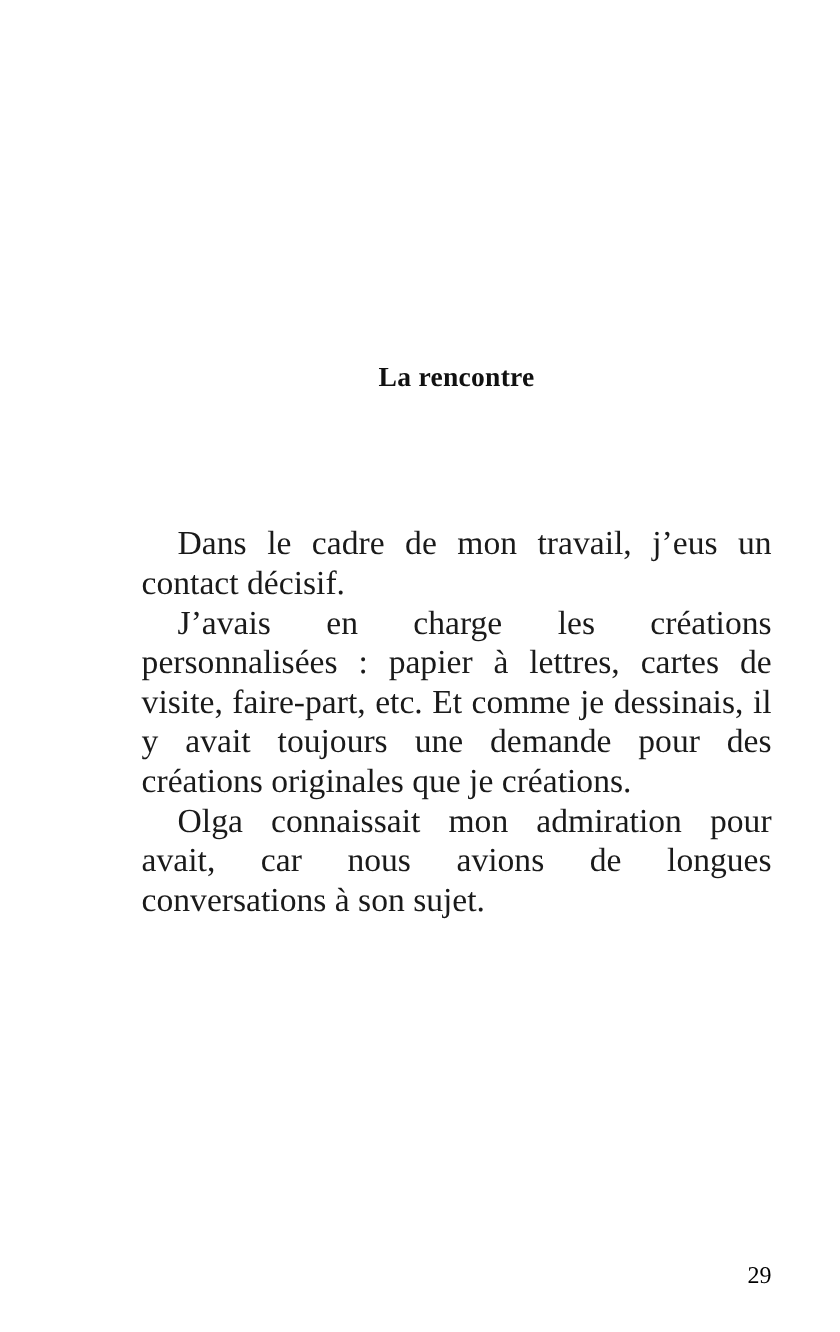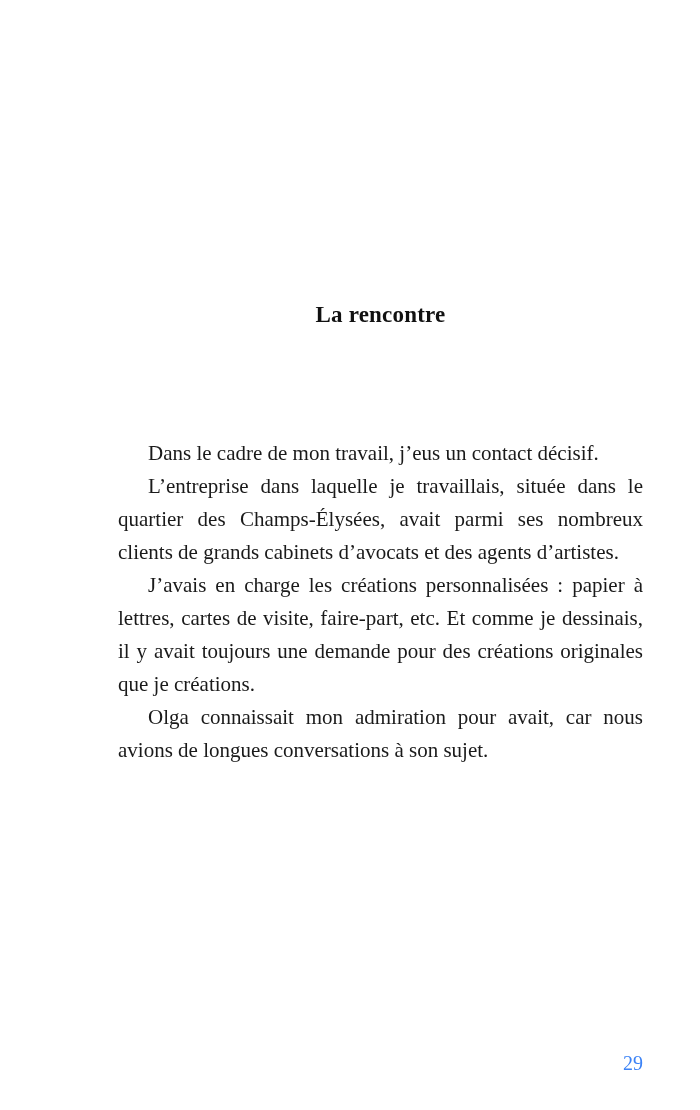--- a/index.html
+++ b/index.html
@@ -31,50 +31,49 @@
       font-size: 23px;
       font-weight: bold;
       letter-spacing: 0.2px;
       color: #111111;
     }
     .body-text {
       position: absolute;
       top: 393px;
       left: 118px;
       width: 525px;
-      font-size: 21px;
+      font-size: 28px;
       line-height: 33px;
       text-align: justify;
       color: #1a1a1a;
     }
     .body-text p {
       margin: 0;
       padding: 0;
       text-indent: 30px;
     }
     .page-number {
       position: absolute;
       top: 1008px;
       left: 118px;
       width: 525px;
       text-align: right;
       font-size: 20px;
-      color: #3b82f6;
+      color: #000000;
       font-family: Liberation Serif, serif;
     }
   </style>
 </head>
 <body>
 
 <div class="book-page">
 
   <h1 class="chapter-title">La rencontre</h1>
 
   <div class="body-text">
     <p>Dans le cadre de mon travail, j’eus un contact décisif.</p>
-    <p>L’entreprise dans laquelle je travaillais, située dans le quartier des Champs-Élysées, avait parmi ses nombreux clients de grands cabinets d’avocats et des agents d’artistes.</p>
     <p>J’avais en charge les créations personnalisées : papier à lettres, cartes de visite, faire-part, etc. Et comme je dessinais, il y avait toujours une demande pour des créations originales que je créations.</p>
     <p>Olga connaissait mon admiration pour avait, car nous avions de longues conversations à son sujet.</p>
   </div>
 
   <div class="page-number">29</div>
 
 </div>
 
 </body></html>

